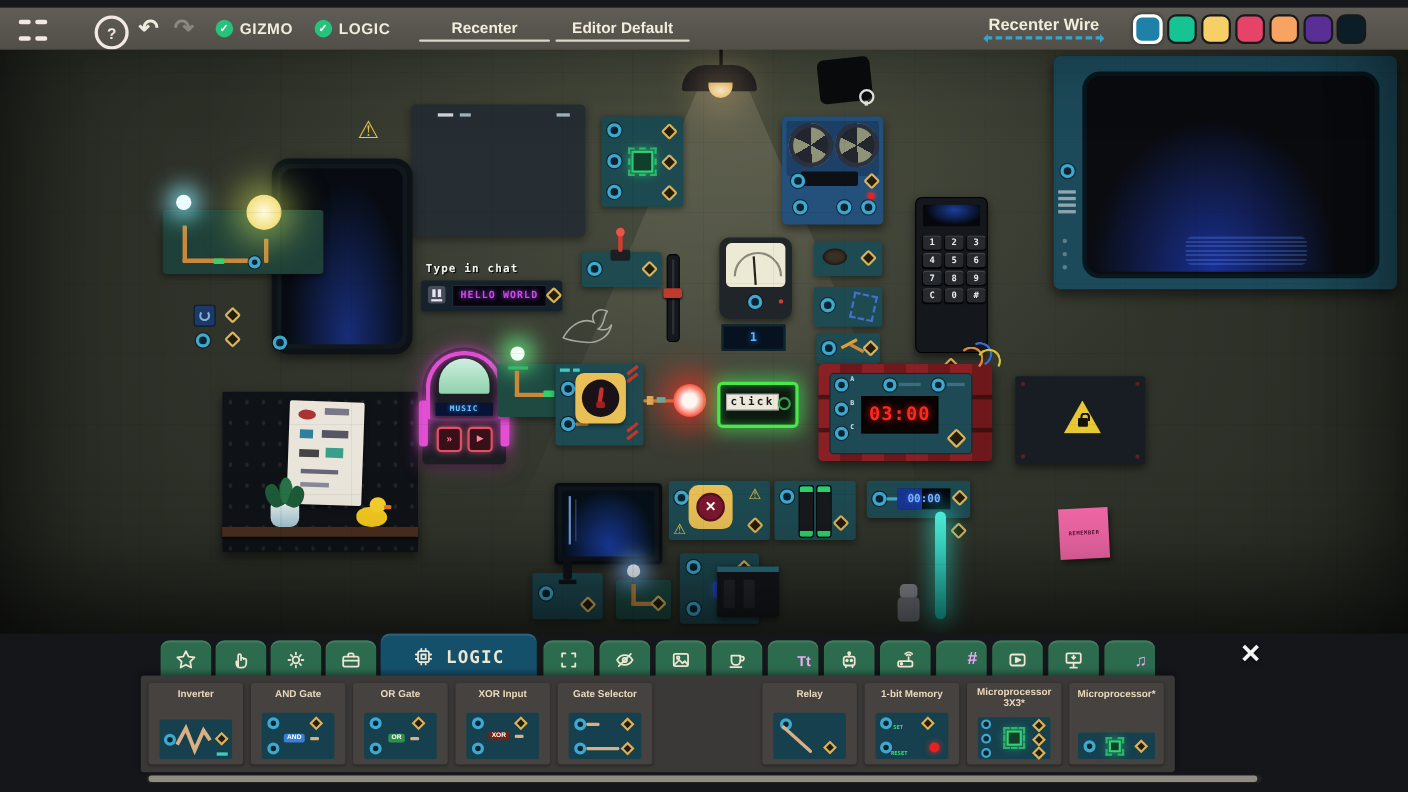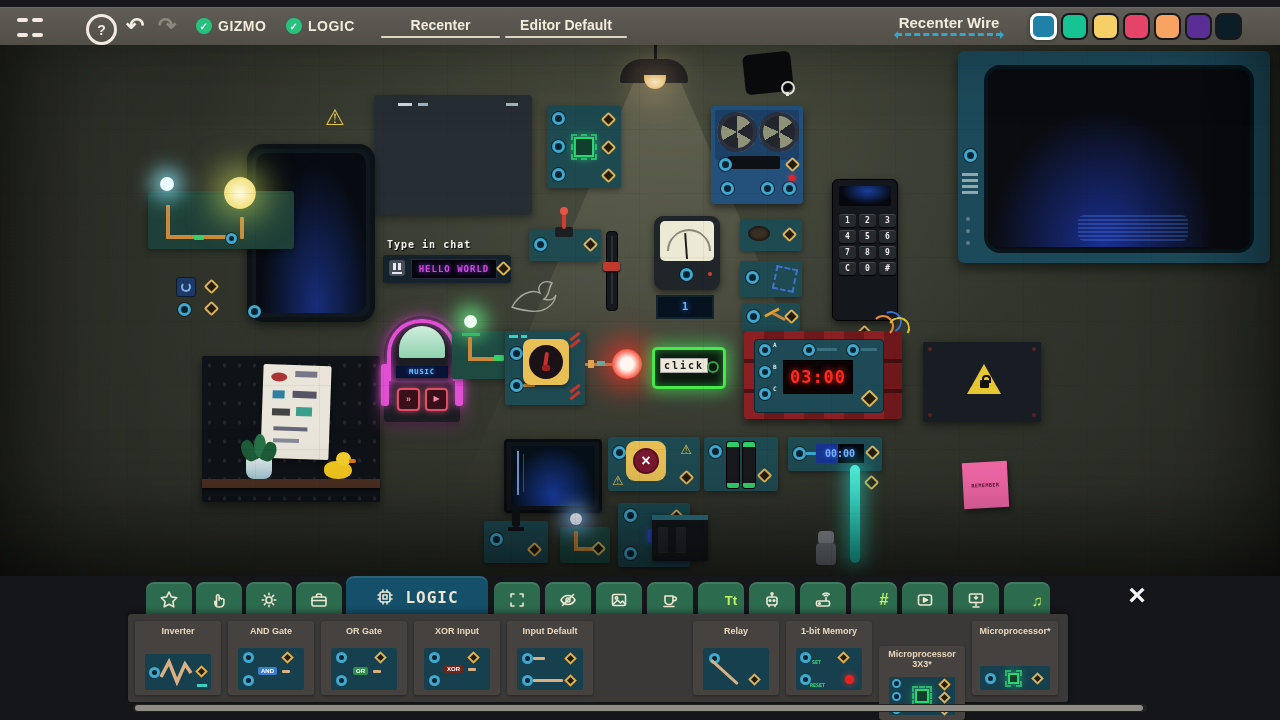--- a/index.html
+++ b/index.html
@@ -47,21 +47,21 @@
   .chipg{position:absolute;box-sizing:border-box;border:2px solid #2fd475;background:#10402c;box-shadow:0 0 10px rgba(47,230,120,.8);}
   .chipg:before{content:"";position:absolute;inset:-5px;border:2px dashed rgba(47,212,117,.75);}
   .keys{position:absolute;display:grid;grid-template-columns:repeat(3,17px);gap:3px;}
   .key{height:13px;line-height:13px;background:#26292e;border-radius:3px;color:#ececec;font-size:8px;text-align:center;box-shadow:inset 0 1px 0 rgba(255,255,255,.15),0 1px 1px #000;}
   .wirearc{position:absolute;width:18px;height:18px;border:2.5px solid;border-radius:50%;border-left-color:transparent!important;border-bottom-color:transparent!important;}
   .tinywarn{position:absolute;color:#e8c84a;font-size:13px;line-height:13px;}
 
   
   .tab{position:absolute;width:46px;height:36px;background:#2d6b4f;border-radius:8px 8px 0 0;display:flex;align-items:center;justify-content:center;color:#ece6d2;box-shadow:inset 0 2px 0 rgba(255,255,255,.10);}
   .tab.blue{background:#15506b;}
-  .tglyph{font-weight:bold;font-size:13px;color:#bef264;margin-left:20px;}
+  .tglyph{font-weight:bold;font-size:13px;color:#f0abfc;margin-left:20px;}
 
   
   .panel{position:absolute;left:128px;top:614px;width:940px;height:88px;background:#3b3937;border-radius:3px;box-shadow:0 -2px 6px rgba(0,0,0,.4);}
   .card{position:absolute;top:7px;width:86px;height:74px;background:#454240;border-radius:3px;box-shadow:0 1px 3px rgba(0,0,0,.35);}
   .card .ttl{color:#ead9bc;font-weight:bold;font-size:9px;line-height:10px;text-align:center;margin-top:5px;}
   .thumb{position:absolute;left:50%;transform:translateX(-50%);bottom:5px;width:66px;height:42px;background:#16404e;border-radius:2px;}
   .mpb{position:absolute;width:11px;height:11px;box-sizing:border-box;border:3px solid #3fa8cf;border-radius:50%;background:#0a2330;}
   .mpg{position:absolute;width:9px;height:9px;box-sizing:border-box;border:2px solid #d9b35c;transform:rotate(45deg);background:#241d0a;}
   .mchip{font-size:6px;font-weight:bold;color:#fff;padding:1px 3px;border-radius:2px;position:absolute;}
   .twire{position:absolute;height:3px;background:#d8b084;border-radius:1px;}
@@ -585,21 +585,21 @@
       <div class="thumb">
         <span class="mpb" style="left:5px;top:4px;"></span>
         <span class="mpg" style="right:12px;top:5px;"></span>
         <span class="mpb" style="left:5px;top:27px;"></span>
         <span class="mchip" style="left: 20px; top: 17px; background: rgb(110, 36, 24);">XOR</span>
         <i class="twire" style="left:44px;top:20px;width:8px;"></i>
       </div>
     </div>
 
     <div class="card" style="left:379px;">
-      <div class="ttl">Input Default</div>
+      <div class="ttl">Gate Selector</div>
       <div class="thumb">
         <span class="mpb" style="left:5px;top:5px;"></span>
         <i class="twire" style="left:16px;top:9px;width:12px;"></i>
         <span class="mpg" style="right:8px;top:6px;"></span>
         <span class="mpb" style="left:5px;top:27px;"></span>
         <i class="twire" style="left:16px;top:31px;width:30px;"></i>
         <span class="mpg" style="right:8px;top:28px;"></span>
       </div>
     </div>
 
@@ -618,21 +618,21 @@
       <div class="thumb">
         <span class="mpb" style="left:4px;top:4px;"></span>
         <span class="pxf" style="position:absolute;left:16px;top:11px;color:#35e07f;font-size:5px;">SET</span>
         <span class="mpg" style="right:14px;top:5px;"></span>
         <span class="mpb" style="left:4px;top:26px;"></span>
         <span class="pxf" style="position:absolute;left:14px;top:34px;color:#35e07f;font-size:5px;">RESET</span>
         <i class="glowled" style="position:absolute;right:8px;top:27px;width:9px;height:9px;background:#e82020;box-shadow:0 0 6px rgba(255,40,30,.9);"></i>
       </div>
     </div>
 
-    <div class="card" style="left:751px;margin-top:25px;">
+    <div class="card" style="left:751px;">
       <div class="ttl" style="margin-top:3px;">Microprocessor 3X3*</div>
       <div class="thumb" style="height:38px;">
         <span class="mpb" style="left:3px;top:2px;width:9px;height:9px;border-width:2.5px;"></span>
         <span class="mpb" style="left:3px;top:15px;width:9px;height:9px;border-width:2.5px;"></span>
         <span class="mpb" style="left:3px;top:28px;width:9px;height:9px;border-width:2.5px;"></span>
         <span class="chipg" style="left:26px;top:12px;width:14px;height:14px;"></span>
         <span class="mpg" style="right:6px;top:3px;"></span>
         <span class="mpg" style="right:6px;top:16px;"></span>
         <span class="mpg" style="right:6px;top:28px;"></span>
       </div>

